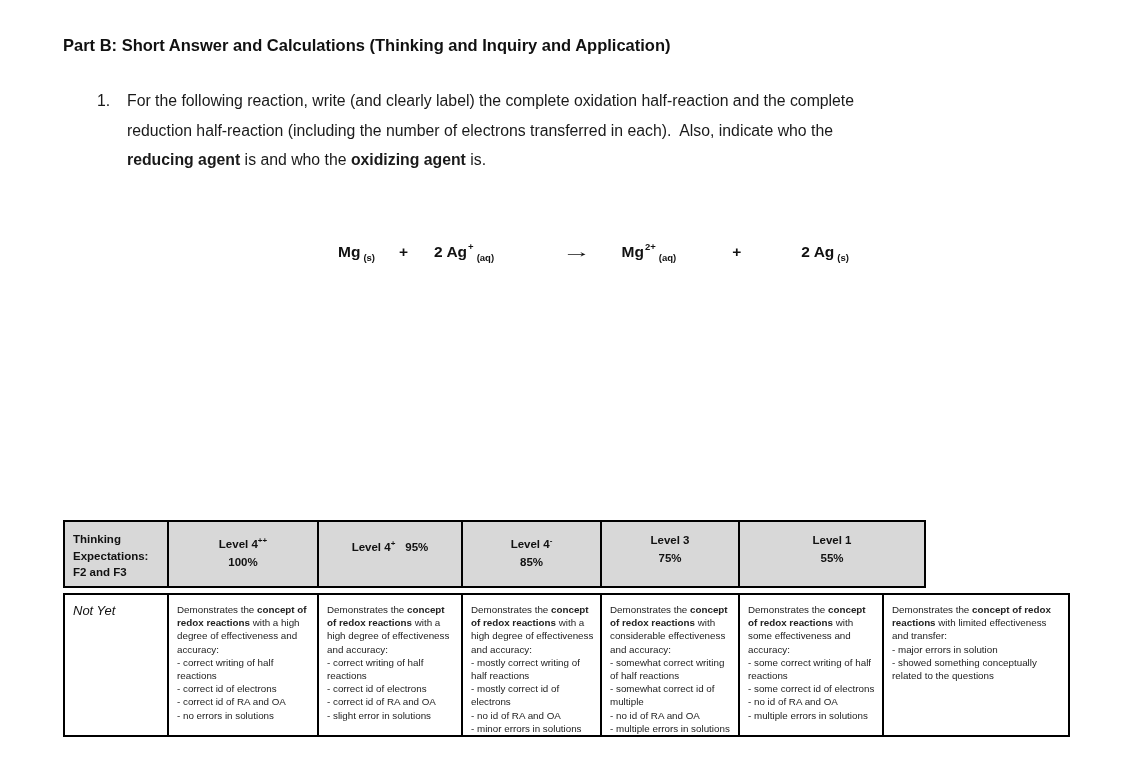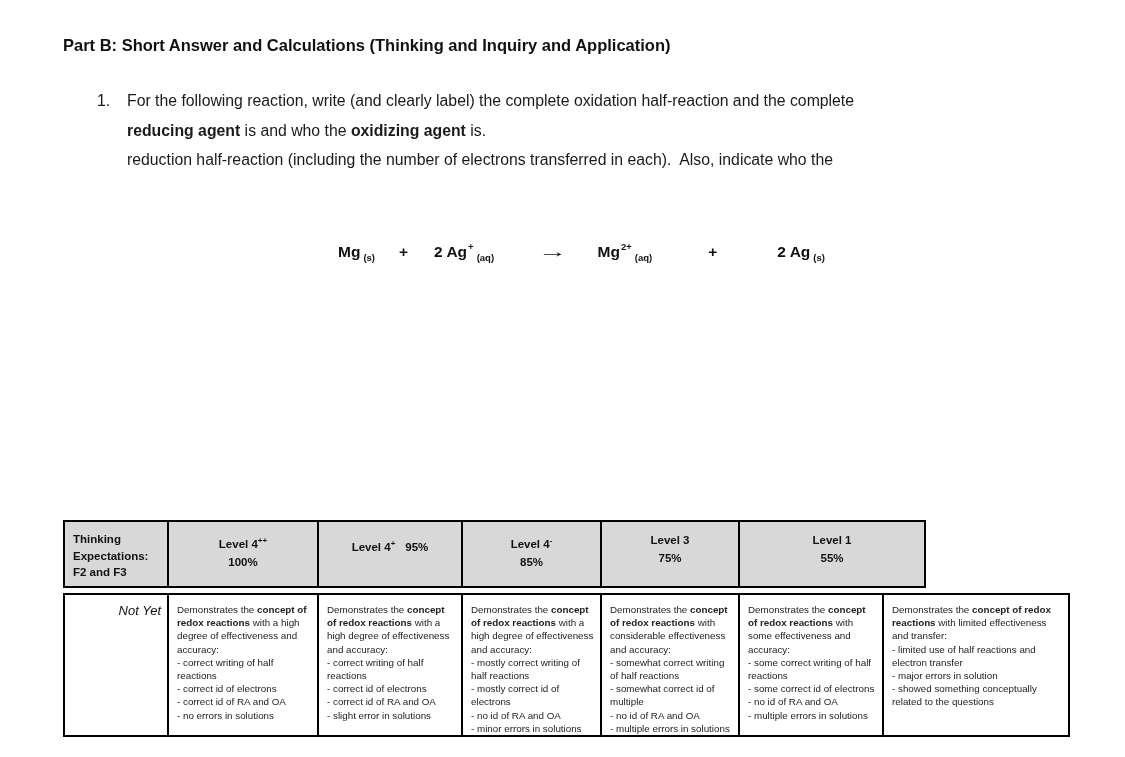--- a/index.html
+++ b/index.html
@@ -20,21 +20,21 @@
   .q-bold  { font-weight:bold; }
 
   .equation {
     position:absolute; left:338px; top:195px; display:flex; align-items:baseline;
     font-size:15.5px; font-weight:bold; color:#111; white-space:nowrap;
   }
   .equation .sub { font-size:9.5px; vertical-align:-4px; margin-left:3px; font-weight:bold; }
   .equation .sup { font-size:9.5px; vertical-align:7px; margin-left:1px; font-weight:bold; }
   .eq-t1 { margin-right:24px; }
   .eq-p1 { margin-right:26px; }
-  .eq-t2 { margin-right:44px; }
+  .eq-t2 { margin-right:68px; }
   .eq-ar { margin-right:44px; display:inline-block; transform:scaleX(1.9); transform-origin:left center; }
   .eq-t3 { margin-right:56px;margin-top:46px; }
   .eq-p2 { margin-right:60px; }
 
   .rubric { position:absolute; left:63px; top:520px; width:992px; }
   .rubric-row { display:flex; }
   .cell { box-sizing:border-box; border:2px solid #000; margin-left:-2px; }
   .cell:first-child { margin-left:0; }
 
   .hcell {
@@ -45,43 +45,43 @@
   .hcell .lvl-sup { font-size:8px; vertical-align:5px; }
   .hcell-inline { padding-top:13px; }
   .hcell-inline .pct-inline { margin-left:10px; }
   .hcell-low { }
 
   .rubric-body { margin-top:5px; }
   .bcell {
     height:144px; font-size:9.8px; line-height:13.2px; color:#222;
     padding:8px 6px 0 8px; overflow:hidden;
   }
-  .bcell-label { text-align:right; font-style:italic; font-size:13px; padding-top:9px; color:#111; }
+  .bcell-label { text-align:left; font-style:italic; font-size:13px; padding-top:9px; color:#111; }
   .bcell .lead-bold { font-weight:bold; }
 
   
   .c0 { width:106px; flex:none; }
   .c1 { width:152px; flex:none; }
   .c2 { width:146px; flex:none; }
   .c3 { width:141px; flex:none; }
   .c4 { width:140px; flex:none; }
   .c5 { width:146px; flex:none; }
   .c6 { width:188px; flex:none; }
 </style>
 </head>
 <body>
 
 <div class="doc-title">Part B: Short Answer and Calculations (Thinking and Inquiry and Application)</div>
 
 <div class="question">
   <div class="q-number">1.</div>
   <div class="q-text">
     <div class="q-line">For the following reaction, write (and clearly label) the complete oxidation half-reaction and the complete</div>
+    <div class="q-line">reduction half-reaction (including the number of electrons transferred in each).  Also, indicate who the</div>
     <div class="q-line"><span class="q-bold">reducing agent</span><span> is and who the </span><span class="q-bold">oxidizing agent</span><span> is.</span></div>
-    <div class="q-line">reduction half-reaction (including the number of electrons transferred in each).  Also, indicate who the</div>
   </div>
 </div>
 
 <div class="equation">
   <span class="eq-t1"><span>Mg</span><span class="sub">(s)</span></span>
   <span class="eq-p1">+</span>
   <span class="eq-t2"><span>2 Ag</span><span class="sup">+</span><span class="sub">(aq)</span></span>
   <span class="eq-ar">→</span>
   <span class="eq-t3"><span>Mg</span><span class="sup">2+</span><span class="sub">(aq)</span></span>
   <span class="eq-p2">+</span>
@@ -150,18 +150,17 @@
     <div class="cell bcell c5">
       <span>Demonstrates the </span><span class="lead-bold">concept of redox reactions</span><span> with some effectiveness and accuracy:</span>
       <div>-  some correct writing of half reactions</div>
       <div>- some correct id of electrons</div>
       <div>-  no id of RA and OA</div>
       <div>- multiple errors in solutions</div>
     </div>
 
     <div class="cell bcell c6">
       <span>Demonstrates the </span><span class="lead-bold">concept of redox reactions</span><span> with limited effectiveness and transfer:</span>
-      <div>- limited use of half reactions and electron transfer</div>
       <div>- major errors in solution</div>
       <div>- showed something conceptually related to the questions</div>
     </div>
   </div>
 </div>
 
 </body></html>

